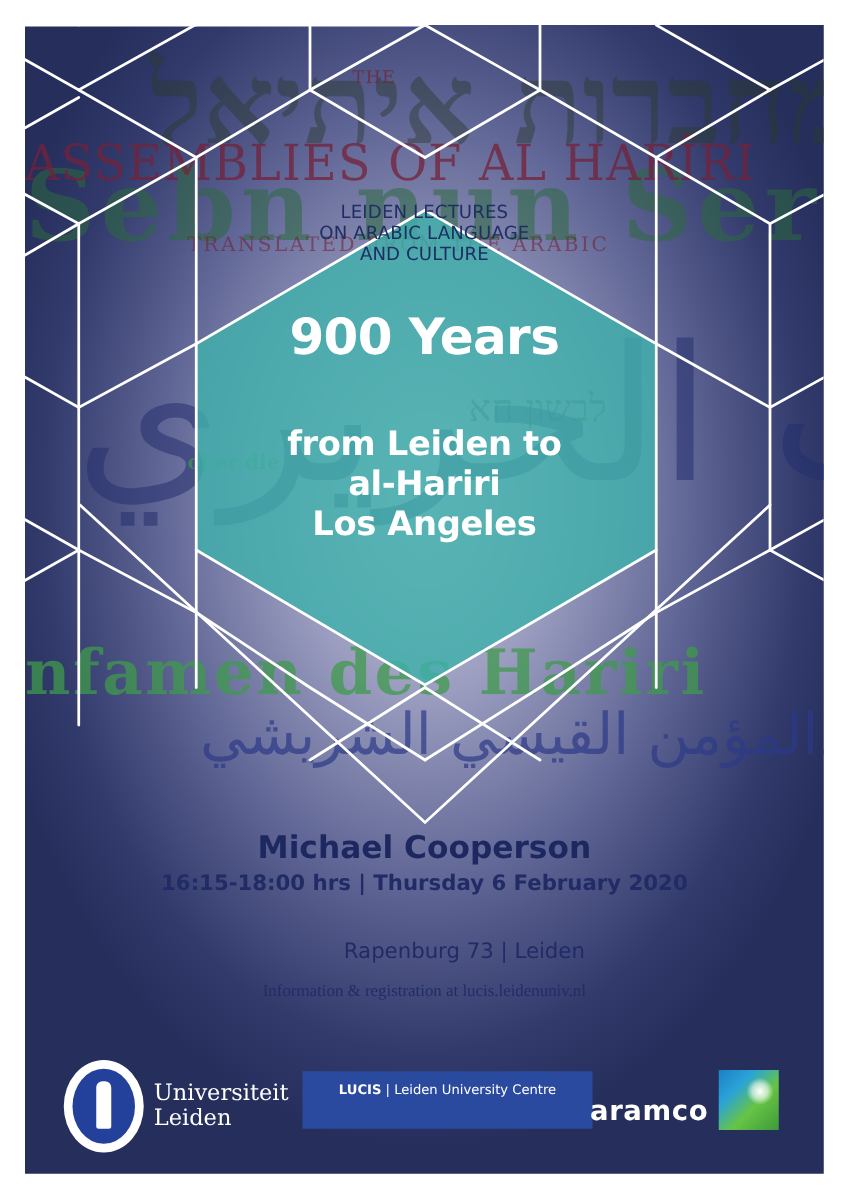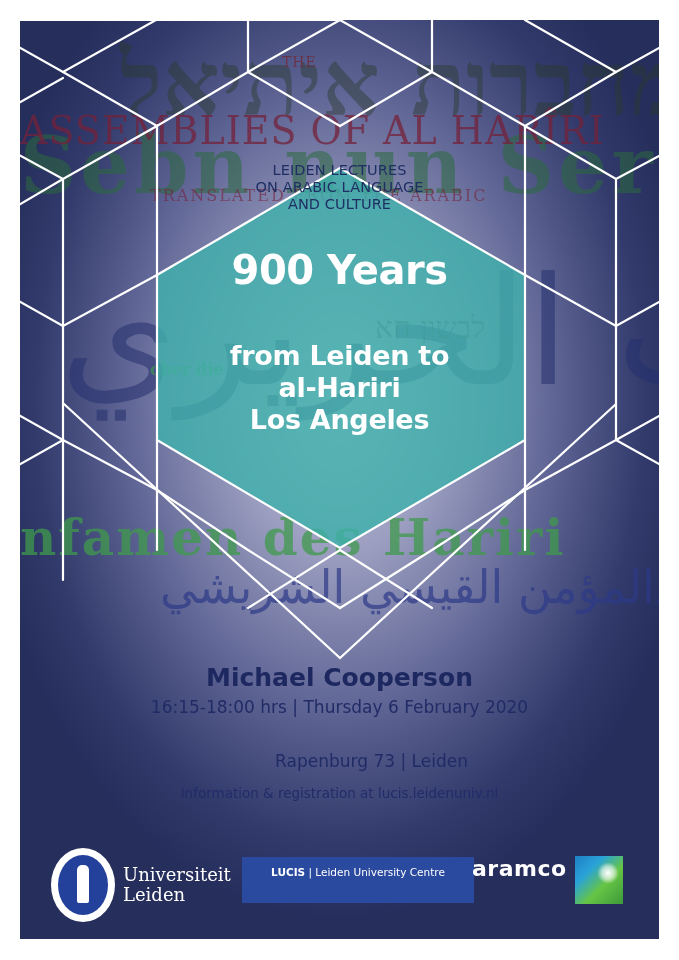--- a/index.html
+++ b/index.html
@@ -23,36 +23,36 @@
 
     svg.lattice { position: absolute; left: 0; top: 0; }
 
     .title-block { position: absolute; left: 0; width: 639px; text-align: center; }
     .series { top: 142px; color: #1f2f64; font-size: 14.5px; line-height: 17px; font-family: "DejaVu Sans", sans-serif; font-weight: normal; letter-spacing: 0.1px; }
     .main-title { top: 228px; color: #ffffff; font-weight: bold; font-size: 40px; line-height: 44px; font-family: "DejaVu Sans", sans-serif; letter-spacing: -0.5px; }
     .sub-title { top: 320px; color: #ffffff; font-weight: bold; font-size: 27px; line-height: 32px; font-family: "DejaVu Sans", sans-serif; letter-spacing: -0.3px; }
 
     .speaker { top: 643px; color: #1e2860; font-weight: bold; font-size: 25px; }
     .info-line { color: #212b66; font-size: 17px; }
-    .line1 { top: 677px; }
+    .line1 { top: 677px; font-weight: bold; }
     .line2 { top: 707px; }
     .line3 { top: 731px; padding-left: 32px; }
-    .reg { top: 765px; color: #222c68; font-size: 13.5px; }
+    .reg { top: 765px; color: #222c68; font-size: 13.5px; font-family: Liberation Serif, serif; }
 
     .logos { position: absolute; left: 0; top: 820px; width: 639px; height: 100px; }
     .leiden { position: absolute; left: 31px; top: 8px; display: flex; align-items: center; }
     .seal { width: 60px; height: 70px; border-radius: 50%; background: #ffffff; border: 2px solid #ffffff; display: flex; align-items: center; justify-content: center; }
     .seal-inner { width: 50px; height: 60px; border-radius: 50%; background: #23409a; position: relative; }
     .seal-inner::after { content: ""; position: absolute; left: 19px; top: 10px; width: 12px; height: 38px; background: #ffffff; border-radius: 5px 5px 2px 2px; }
     .leiden-text { margin-left: 8px; color: #ffffff; font-family: "DejaVu Serif", serif; font-size: 18px; line-height: 20px; }
 
     .lucis { position: absolute; left: 222px; top: 17px; width: 232px; height: 46px; background: #2a4aa0; color: #ffffff; font-size: 10.5px; line-height: 15px; padding: 8px 0 0 0; box-sizing: border-box; text-align: center; }
     .lucis b { font-weight: bold; }
 
-    .aramco { position: absolute; left: 452px; top: 16px; display: flex; }
+    .aramco { position: absolute; left: 452px; top: 16px; display: flex; align-items: flex-end; }
     .aramco-word { color: #ffffff; font-weight: bold; font-size: 22px; letter-spacing: 0.5px; margin-right: 8px; margin-bottom: 2px; font-family: "DejaVu Sans", sans-serif; }
     .aramco-mark { width: 48px; height: 48px; background: linear-gradient(135deg, #1d7fc4 0%, #2aa3d8 30%, #66c445 60%, #3d9a3a 100%); position: relative; overflow: hidden; }
     .aramco-mark::before { content: ""; position: absolute; right: 4px; top: 6px; width: 22px; height: 22px; border-radius: 50%; background: radial-gradient(circle, #ffffff 0%, rgba(255,255,255,.6) 40%, rgba(255,255,255,0) 70%); }
   </style>
 </head>
 <body>
 
 <div class="poster">
 
   <div class="bg-text t-hebrew-top">מחברות איתיאל</div>

